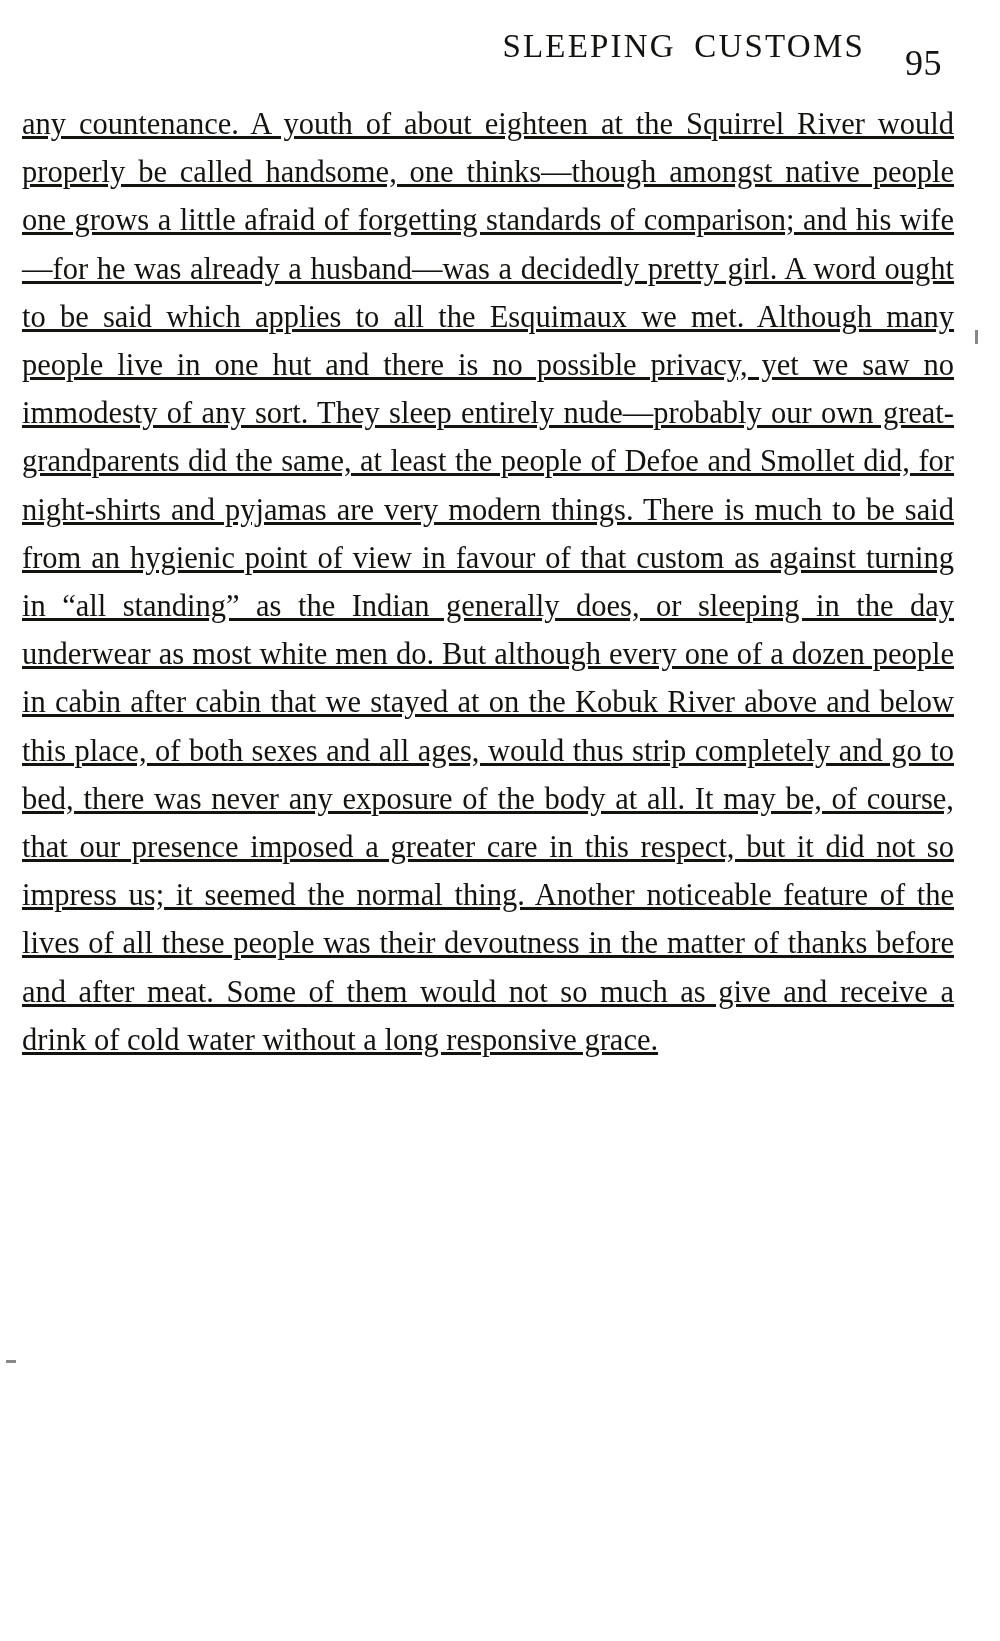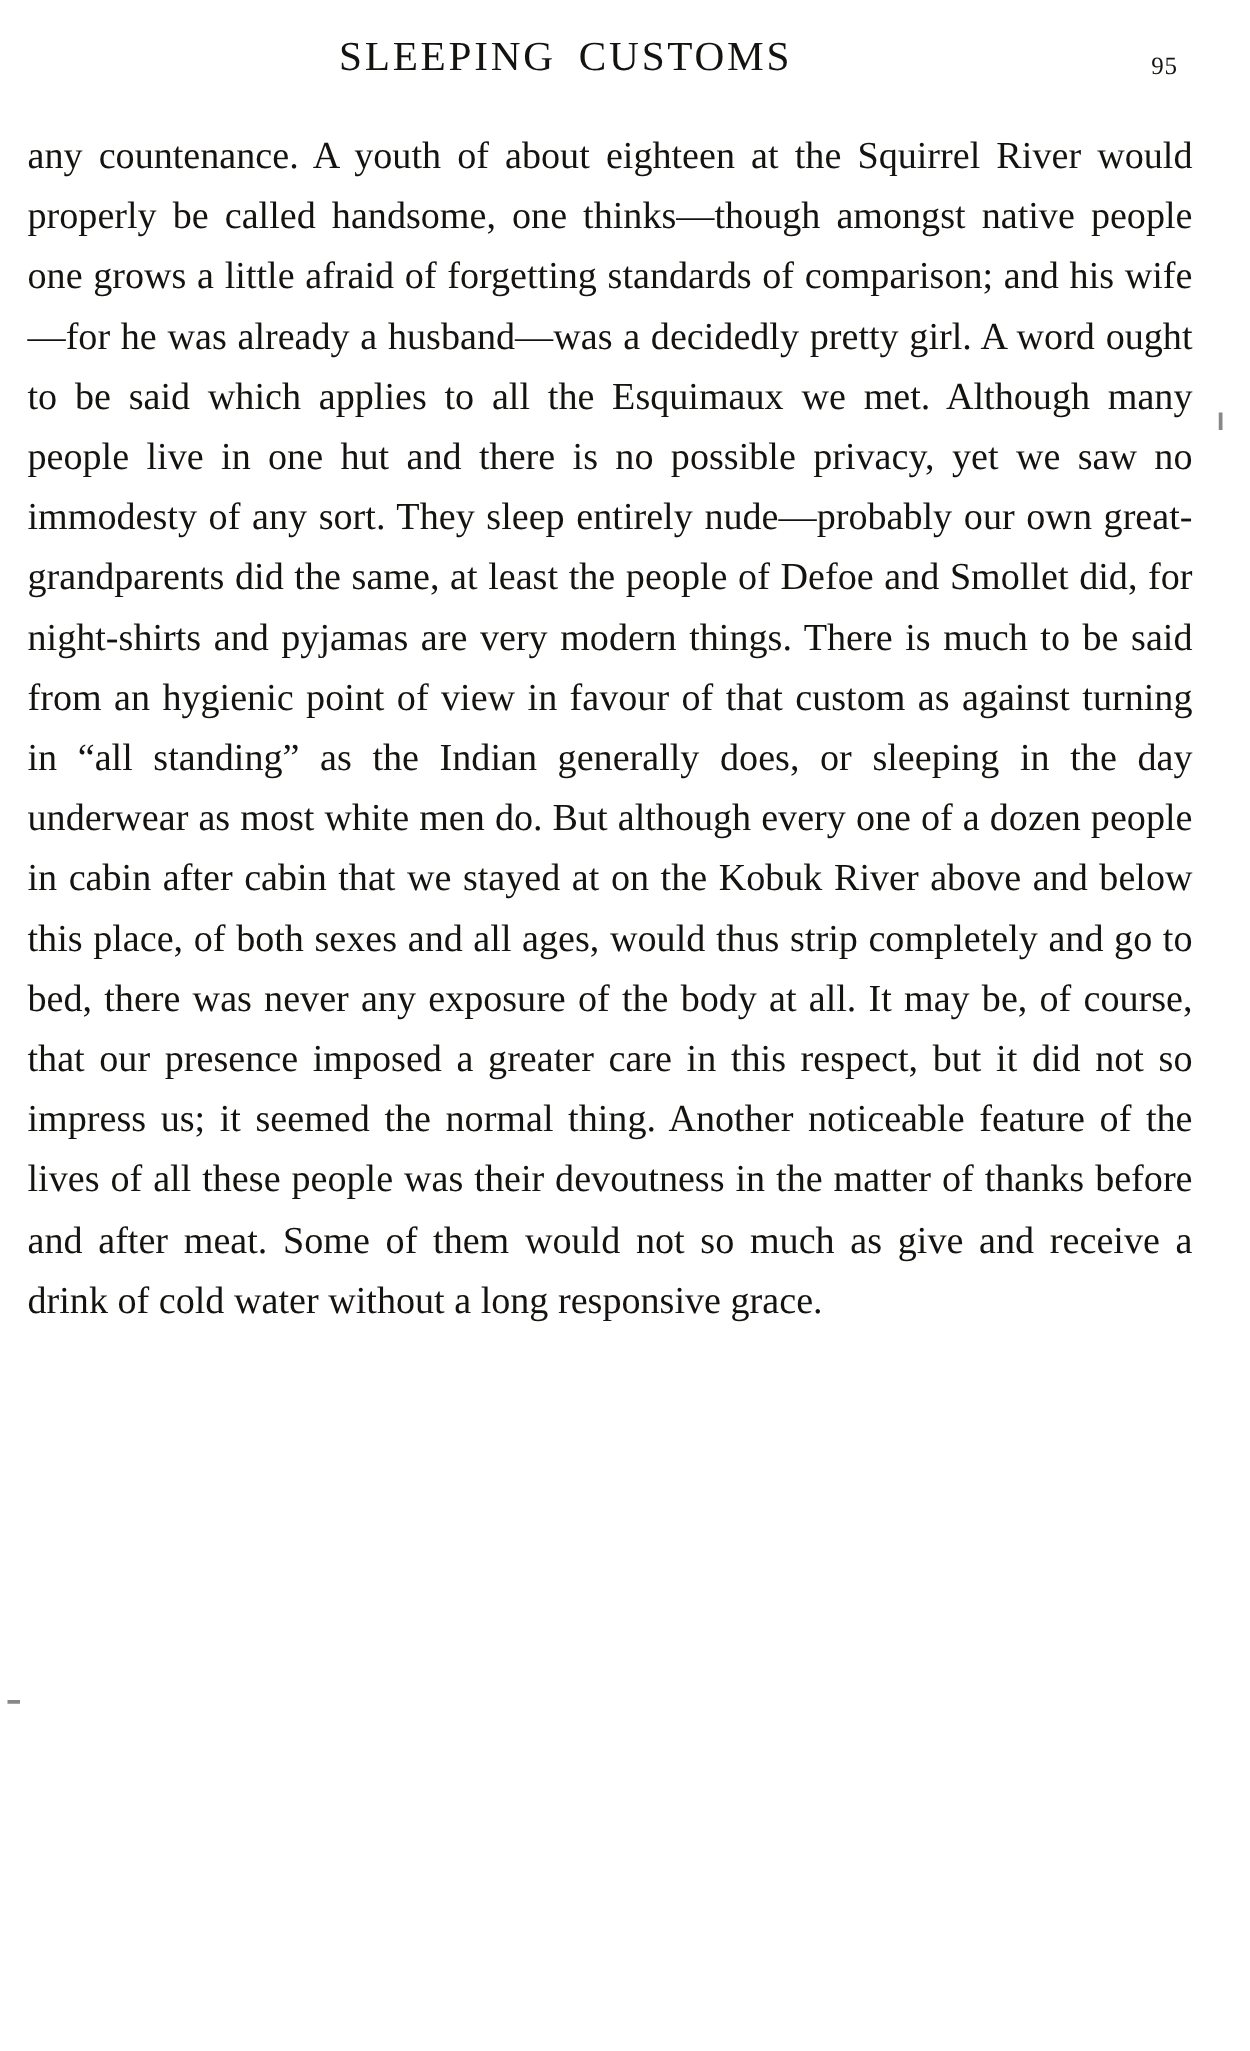--- a/index.html
+++ b/index.html
@@ -28,54 +28,54 @@
     top: 28px;
     left: 0;
     width: 1000px;
     height: 56px;
   }
   .running-title {
     position: absolute;
     left: 0;
     top: 0;
     width: 865px;
-    text-align: center;
+    text-align: right;
     font-size: 33px;
     letter-spacing: 2.2px;
     word-spacing: 8px;
     font-variant: normal;
     text-transform: uppercase;
     color: #15130f;
-    padding-left: 20px;
   }
   .folio {
     position: absolute;
     right: 58px;
     top: 14px;
-    font-size: 20px;
+    font-size: 36px;
     color: #15130f;
     letter-spacing: 0.5px;
   }
   .body-col {
     position: absolute;
     top: 100px;
     left: 22px;
     width: 932px;
   }
   p.para {
     margin: 0;
     font-size: 30.5px;
     line-height: 48.2px;
     text-align: justify;
     text-justify: inter-word;
     color: #15130f;
     hyphens: none;
   }
   p.para.first {
     text-indent: 0;
+    text-decoration: underline;
   }
   p.para.indent {
     text-indent: 38px;
   }
   
   .page, .running-title, .folio, p.para {
     -webkit-font-smoothing: antialiased;
   }
   .stray-mark {
     position: absolute;

